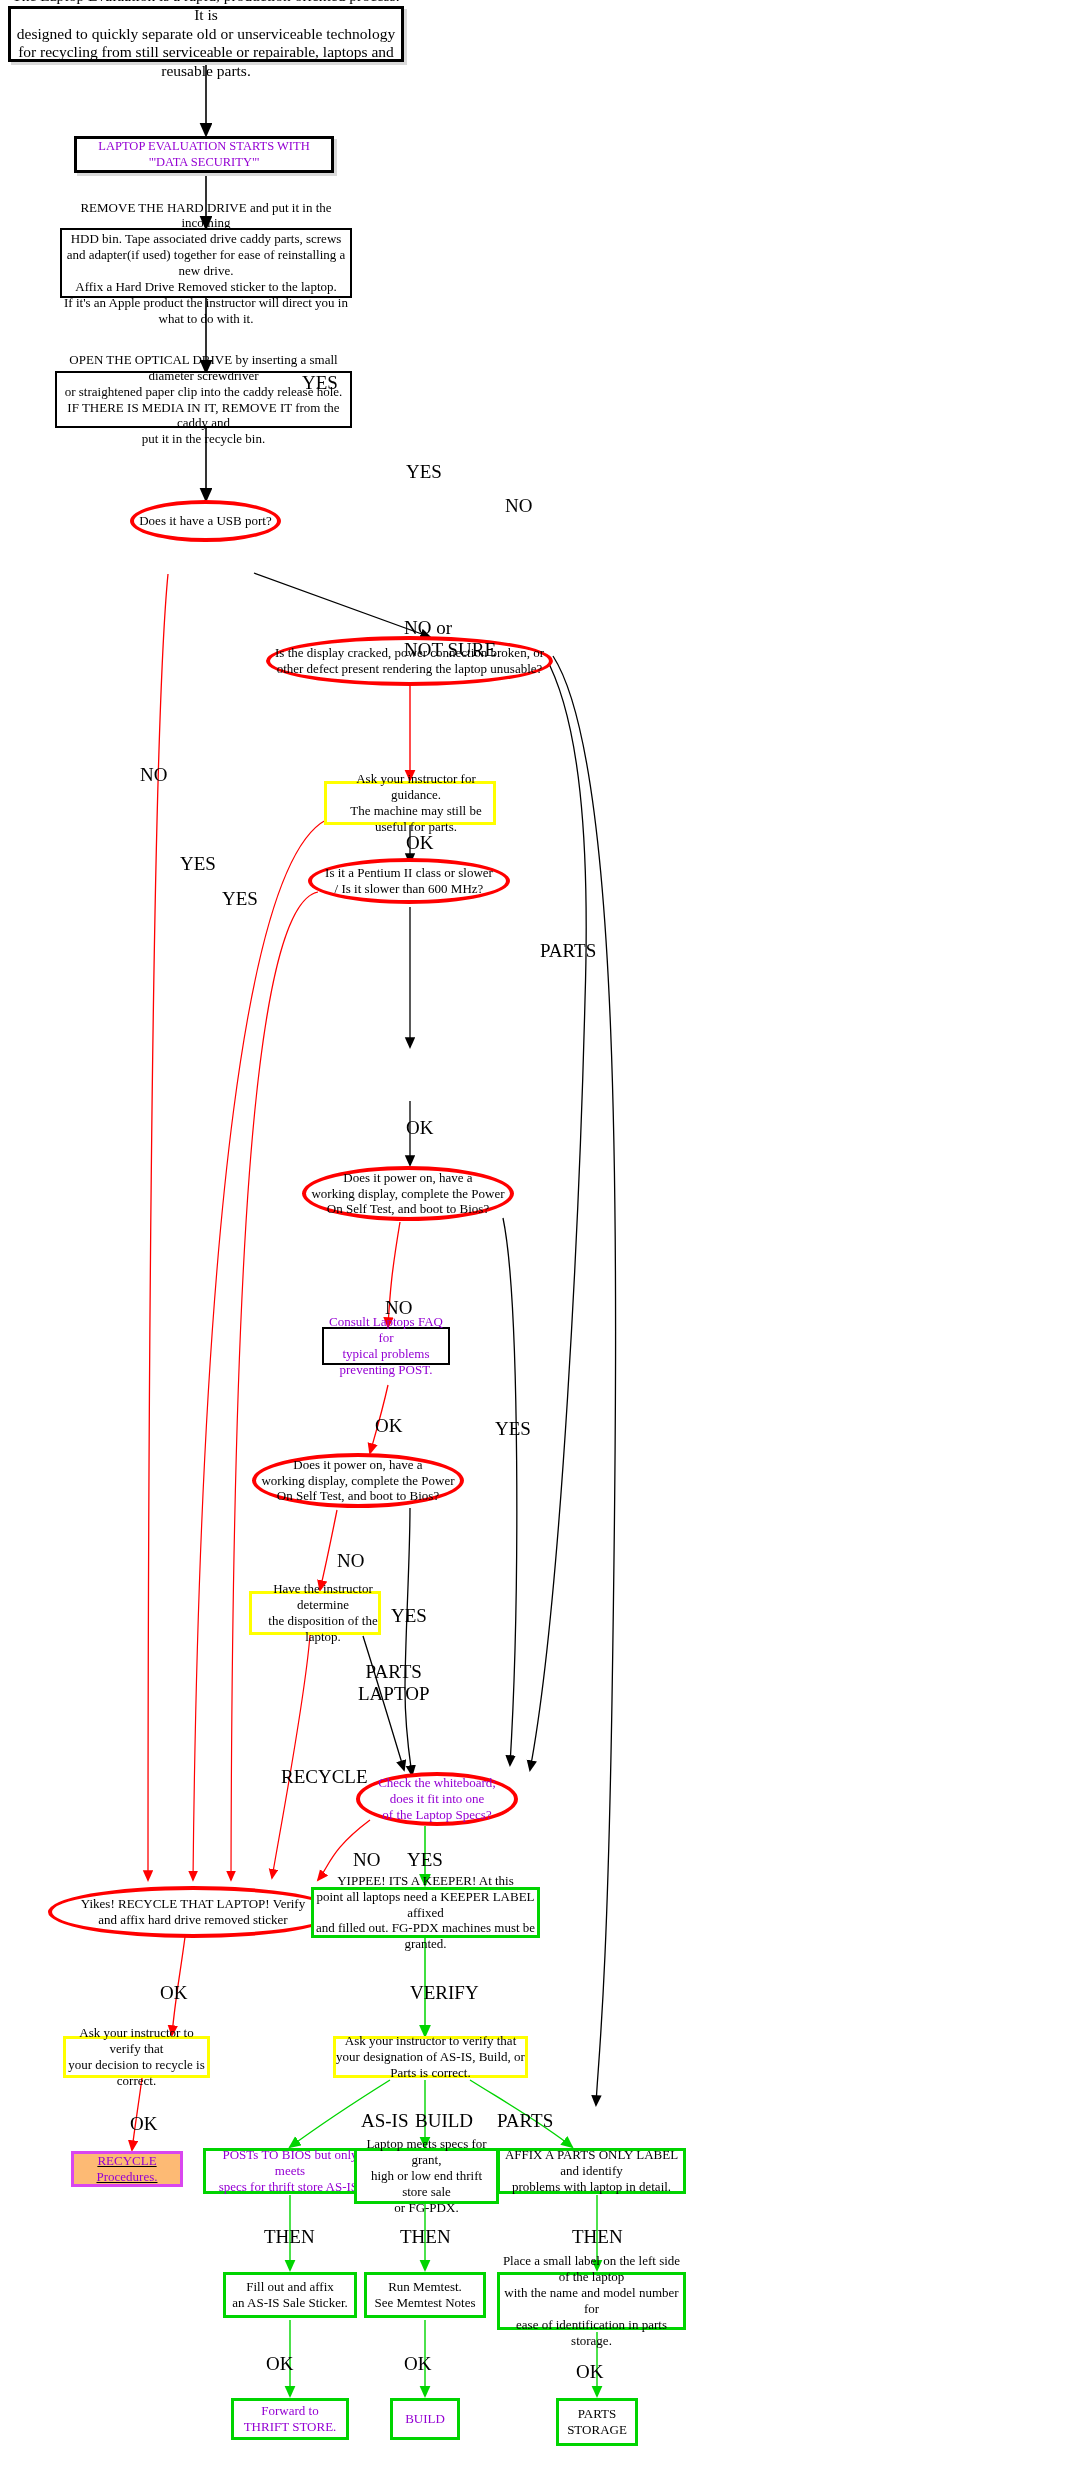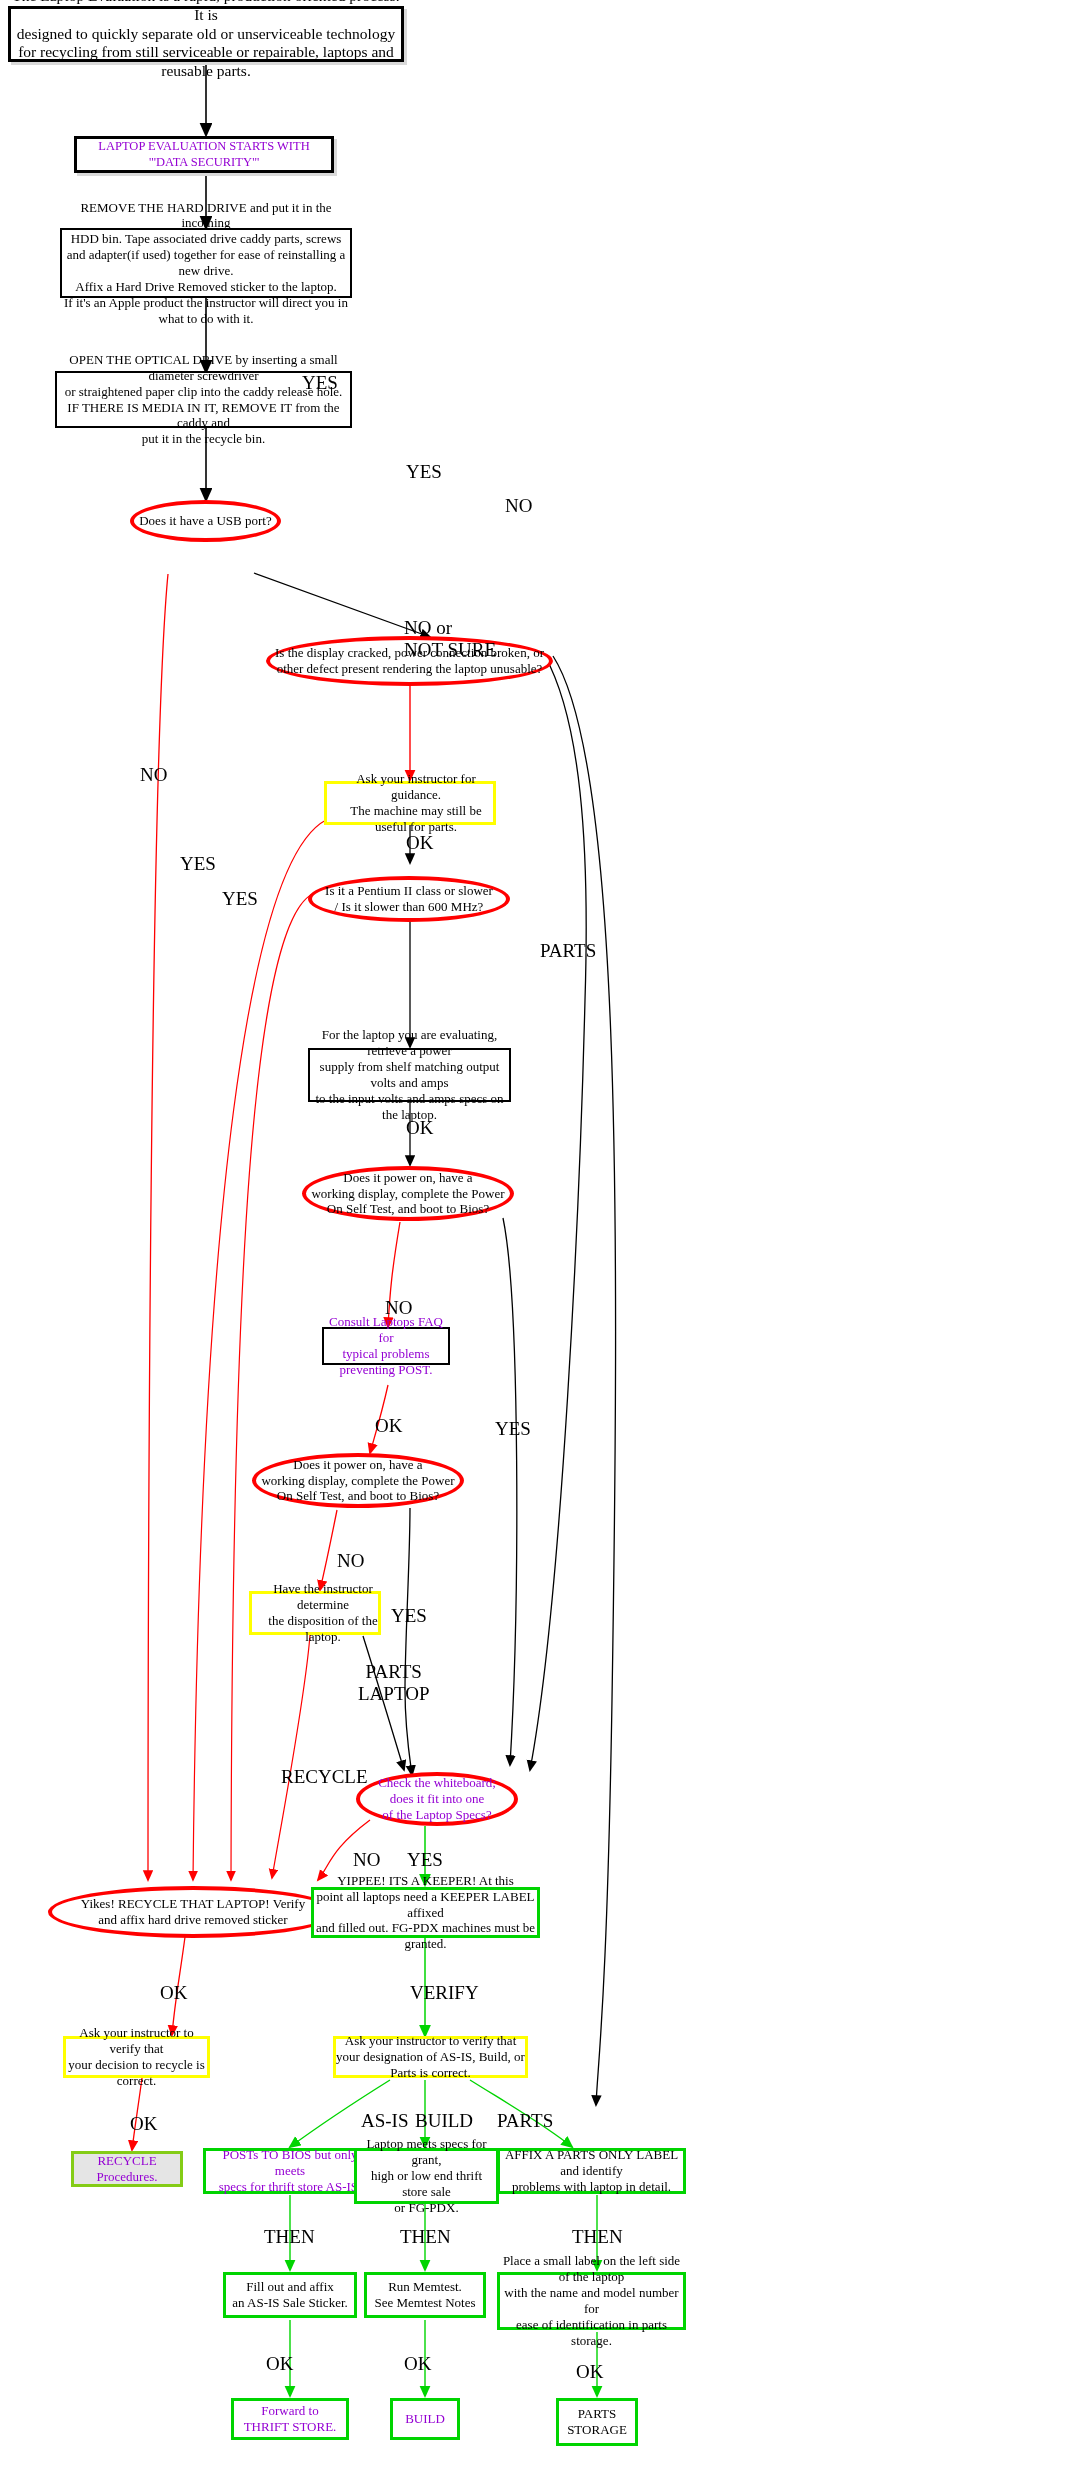--- a/index.html
+++ b/index.html
@@ -4,21 +4,21 @@
 <style>
   html,body{margin:0;padding:0;background:#ffffff;}
   body{font-family:"Liberation Serif",serif;}
   #stage{position:relative;width:1089px;height:2485px;background:#fff;overflow:hidden;}
   svg#wires{position:absolute;left:0;top:0;width:1089px;height:2485px;}
   .node{position:absolute;box-sizing:border-box;display:flex;align-items:center;justify-content:center;text-align:center;line-height:1.22;}
   .boxnode{border:2px solid #000;background:#fff;}
   .boxnode.thick{border-width:3px;box-shadow:3px 3px 0 #d9d9d9;}
   .yellownode{border:3px solid #ffff00;background:#fff;}
   .greennode{border:3px solid #00d400;background:#fff;}
-  .rednode{border:3px solid #84cc16;background:#e5e5e5;}
+  .rednode{border:3px solid #d946ef;background:#fdba74;text-decoration:underline;}
   .ellipse{border:4px solid #ff0000;background:#fff;border-radius:50%;}
   .t-purple{color:#9400d3;}
   .lbl{position:absolute;font-family:"Liberation Serif",serif;font-size:19px;color:#000;white-space:pre;}
   .ttl{font-size:15.5px;}
   .sm{font-size:12.5px;}
   .md{font-size:13px;}
 </style>
 </head>
 <body>
 
@@ -148,30 +148,25 @@
   <div class="node ellipse md" style="left:266px;top:636px;width:287px;height:50px;">
     <span style="white-space:pre-line;">Is the display cracked, power connection broken, or
 other defect present rendering the laptop unusable?</span>
   </div>
 
   <div class="node yellownode md" style="left:324px;top:781px;width:172px;height:44px;">
     <span style="white-space:pre-line;padding-left:12px;">Ask your instructor for guidance.
 The machine may still be useful for parts.</span>
   </div>
 
-  <div class="node ellipse md" style="left:308px;top:876px;width:202px;height:46px;">
+  <div class="node ellipse md" style="left:308px;top:858px;width:202px;height:46px;">
     <span style="white-space:pre-line;">Is it a Pentium II class or slower
 / Is it slower than 600 MHz?</span>
   </div>
 
-  <div class="node boxnode md" style="left:308px;top:1048px;width:203px;height:54px;">
-    <span style="white-space:pre-line;">For the laptop you are evaluating, retrieve a power
-supply from shelf matching output volts and amps
-to the input volts and amps specs on the laptop.</span>
-  </div>
 
   <div class="node ellipse md" style="left:302px;top:1166px;width:212px;height:55px;">
     <span style="white-space:pre-line;">Does it power on, have a
 working display, complete the Power
 On Self Test, and boot to Bios?</span>
   </div>
 
   <div class="node boxnode md" style="left:322px;top:1327px;width:128px;height:38px;">
     <span class="t-purple" style="white-space:pre-line;">Consult Laptops FAQ for
 typical problems preventing POST.</span>

